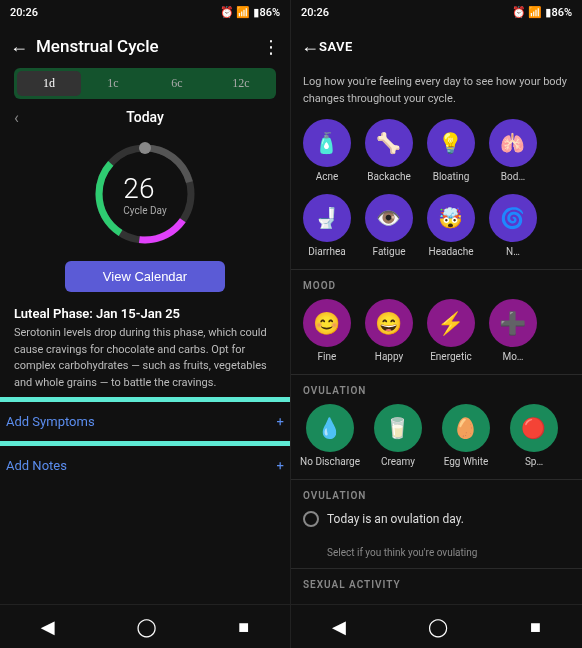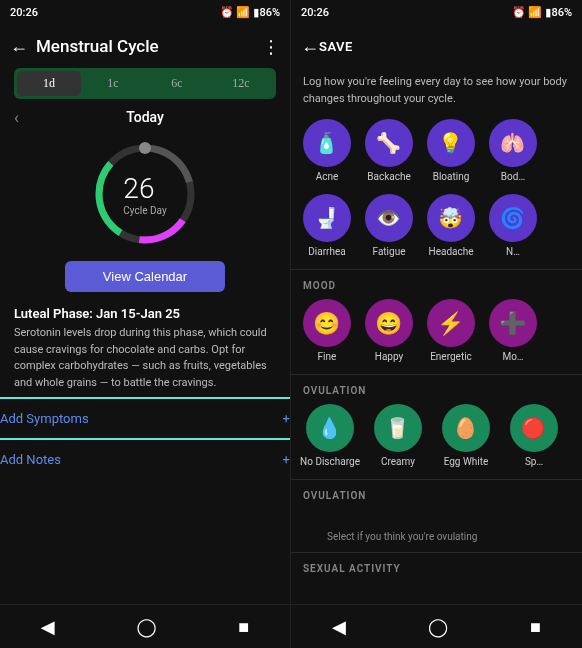--- a/index.html
+++ b/index.html
@@ -154,22 +154,22 @@
     }
     .phase-title { color: #fff; font-size: 13px; font-weight: 600; margin-bottom: 4px; }
     .phase-desc { color: #bbb; font-size: 11px; line-height: 1.5; }
     .mayo-link { color: #5b8dee; font-size: 12px; display: block; margin-top: 8px; cursor: pointer; }
 
     
     .add-item {
       display: flex;
       align-items: center;
       justify-content: space-between;
-      padding: 12px 0;
-      border-top: 2px solid #5eead4;
+      padding: 12px 6px;
+      border-top: 5px solid #5eead4;
       cursor: pointer;
     }
     .add-item span { color: #5b8dee; font-size: 13px; }
     .add-icon { color: #5b8dee; font-size: 18px; }
 
     
     .bottom-nav {
       margin-top: auto;
       display: flex;
       justify-content: space-around;
@@ -493,20 +493,24 @@
       <div class="discharge-item">
         <div class="discharge-icon">🔴</div>
         <span class="discharge-label">Sp…</span>
       </div>
     </div>
 
     <div class="divider"></div>
 
     <div class="section-label">OVULATION</div>
     <div class="ovulation-section">
+      <div class="ovulation-row">
+        <div class="radio-circle"></div>
+        <span class="ovulation-text">Today is an ovulation day.</span>
+      </div>
       <div class="ovulation-sub">Select if you think you're ovulating</div>
     </div>
 
     <div class="divider"></div>
 
     <div class="section-label">SEXUAL ACTIVITY</div>
   </div>
 
   <div class="bottom-nav">
     <span>◀</span>

